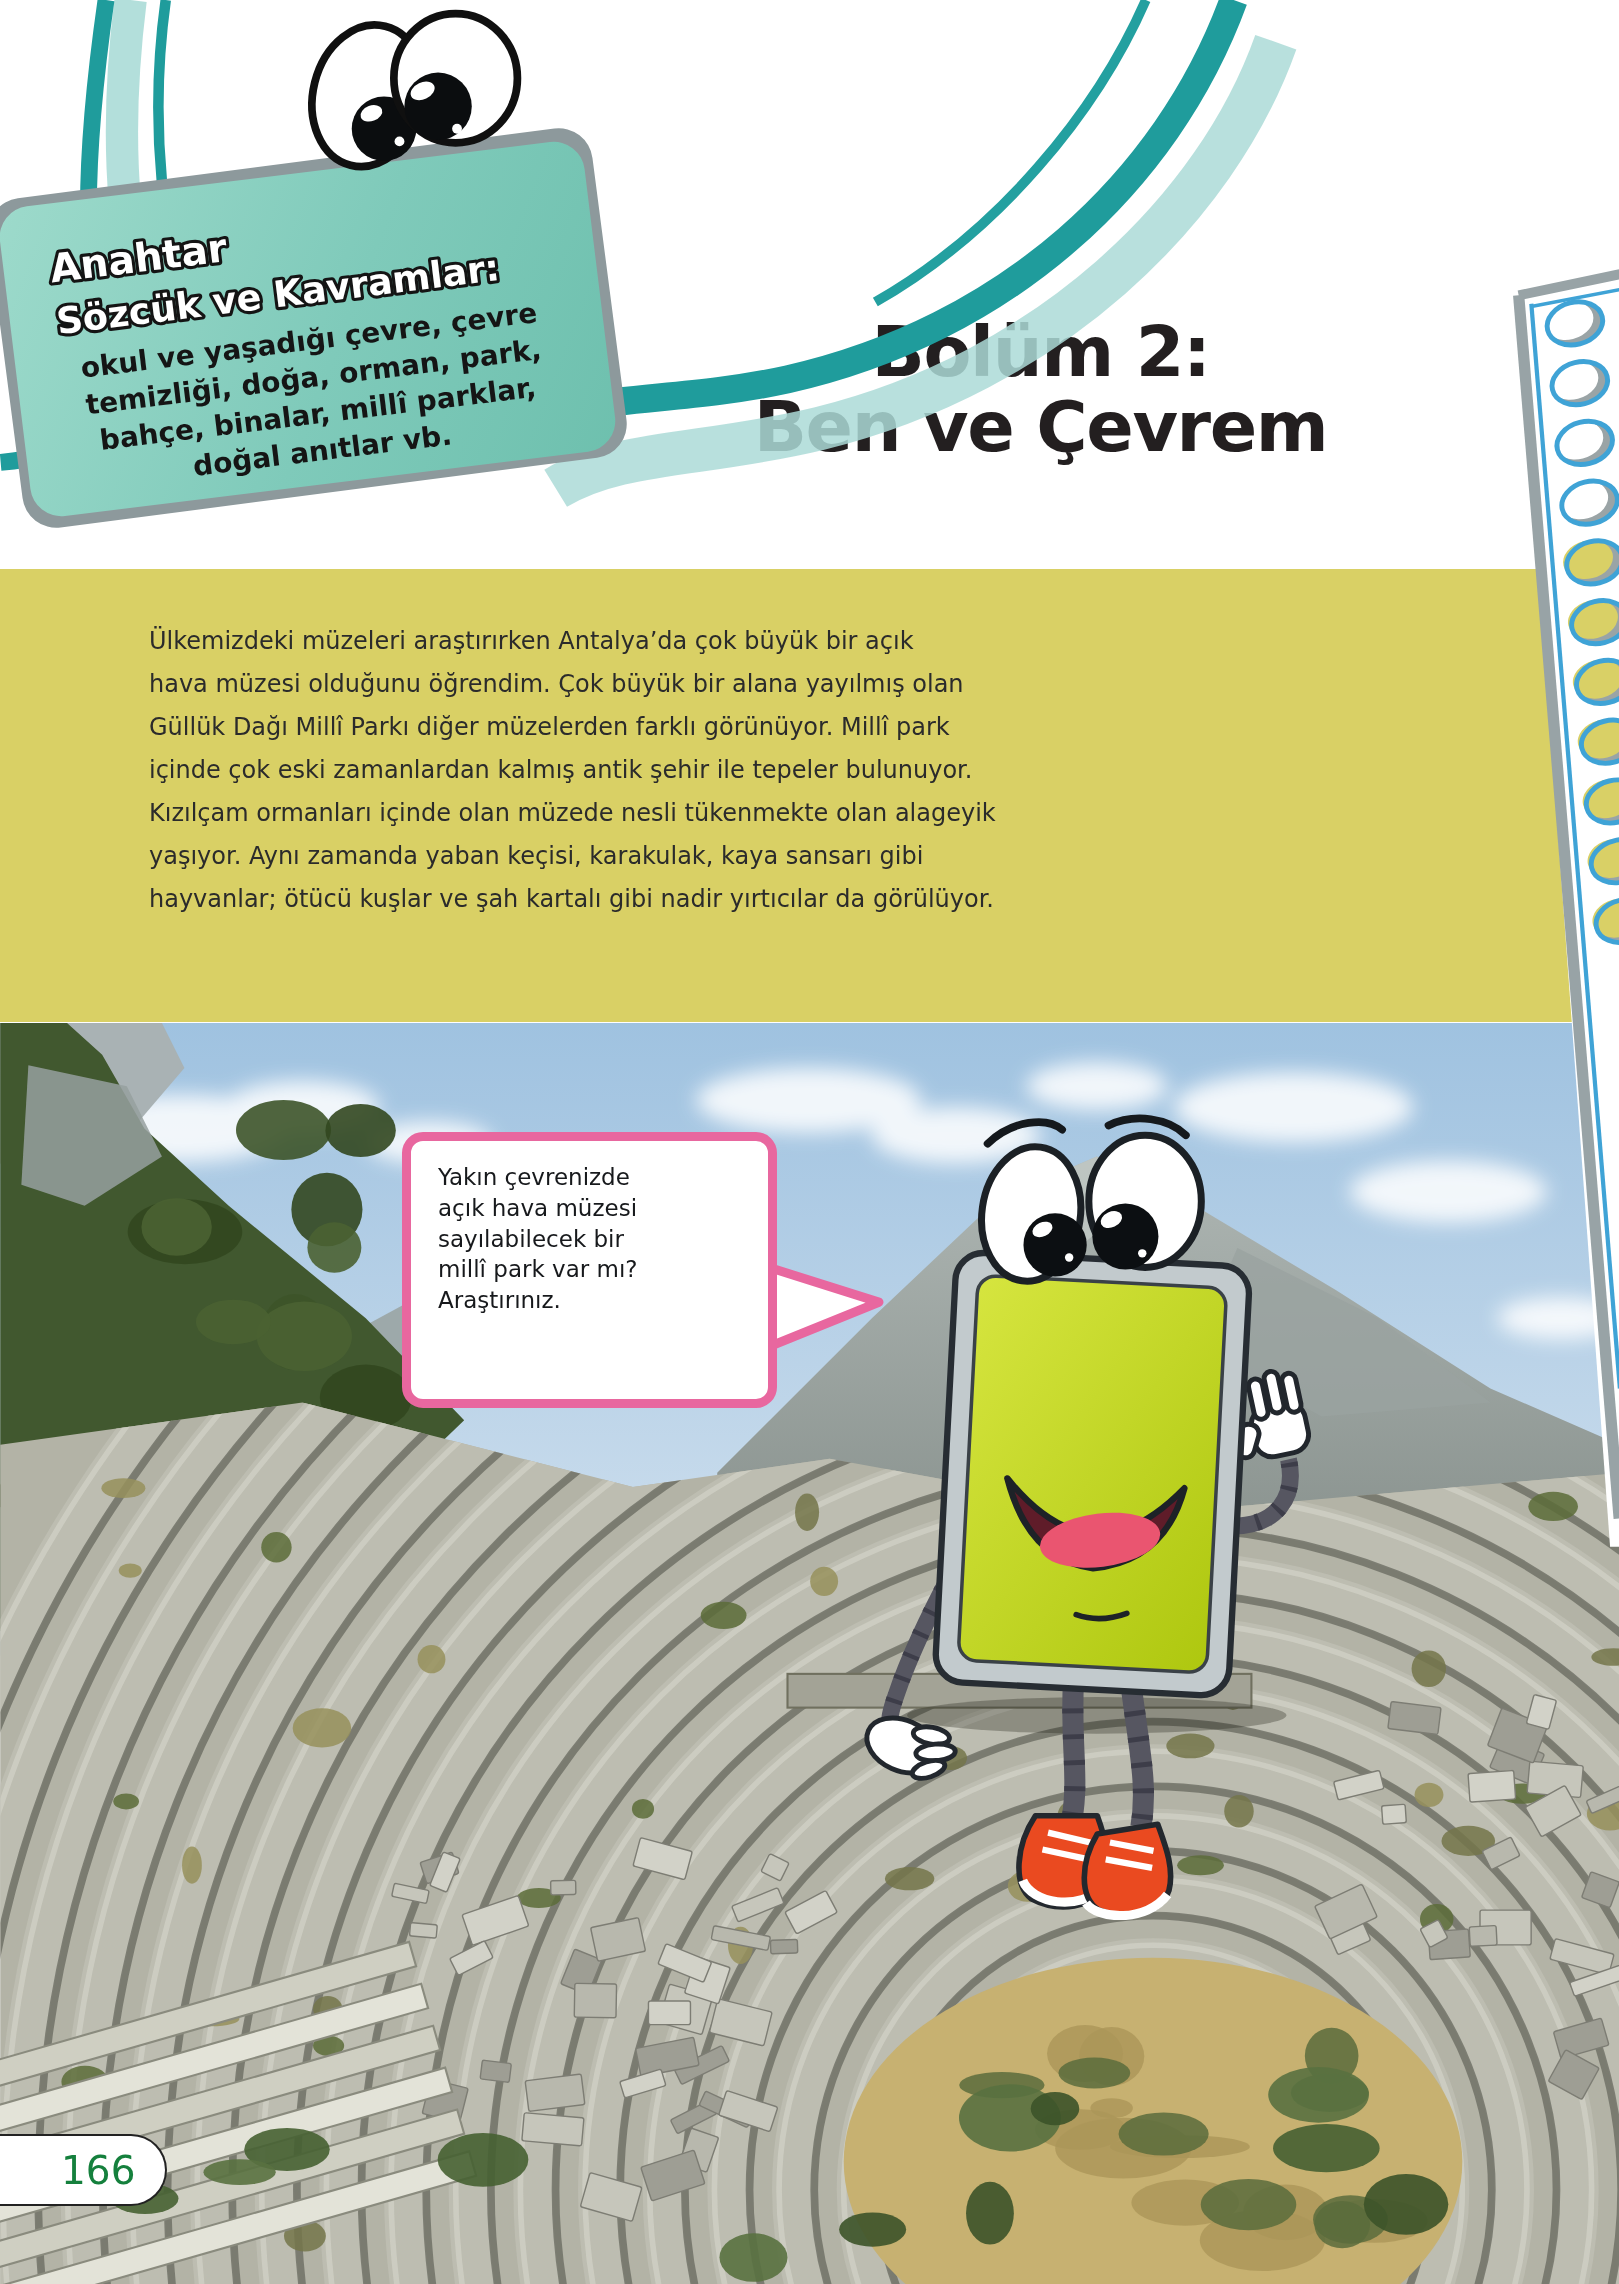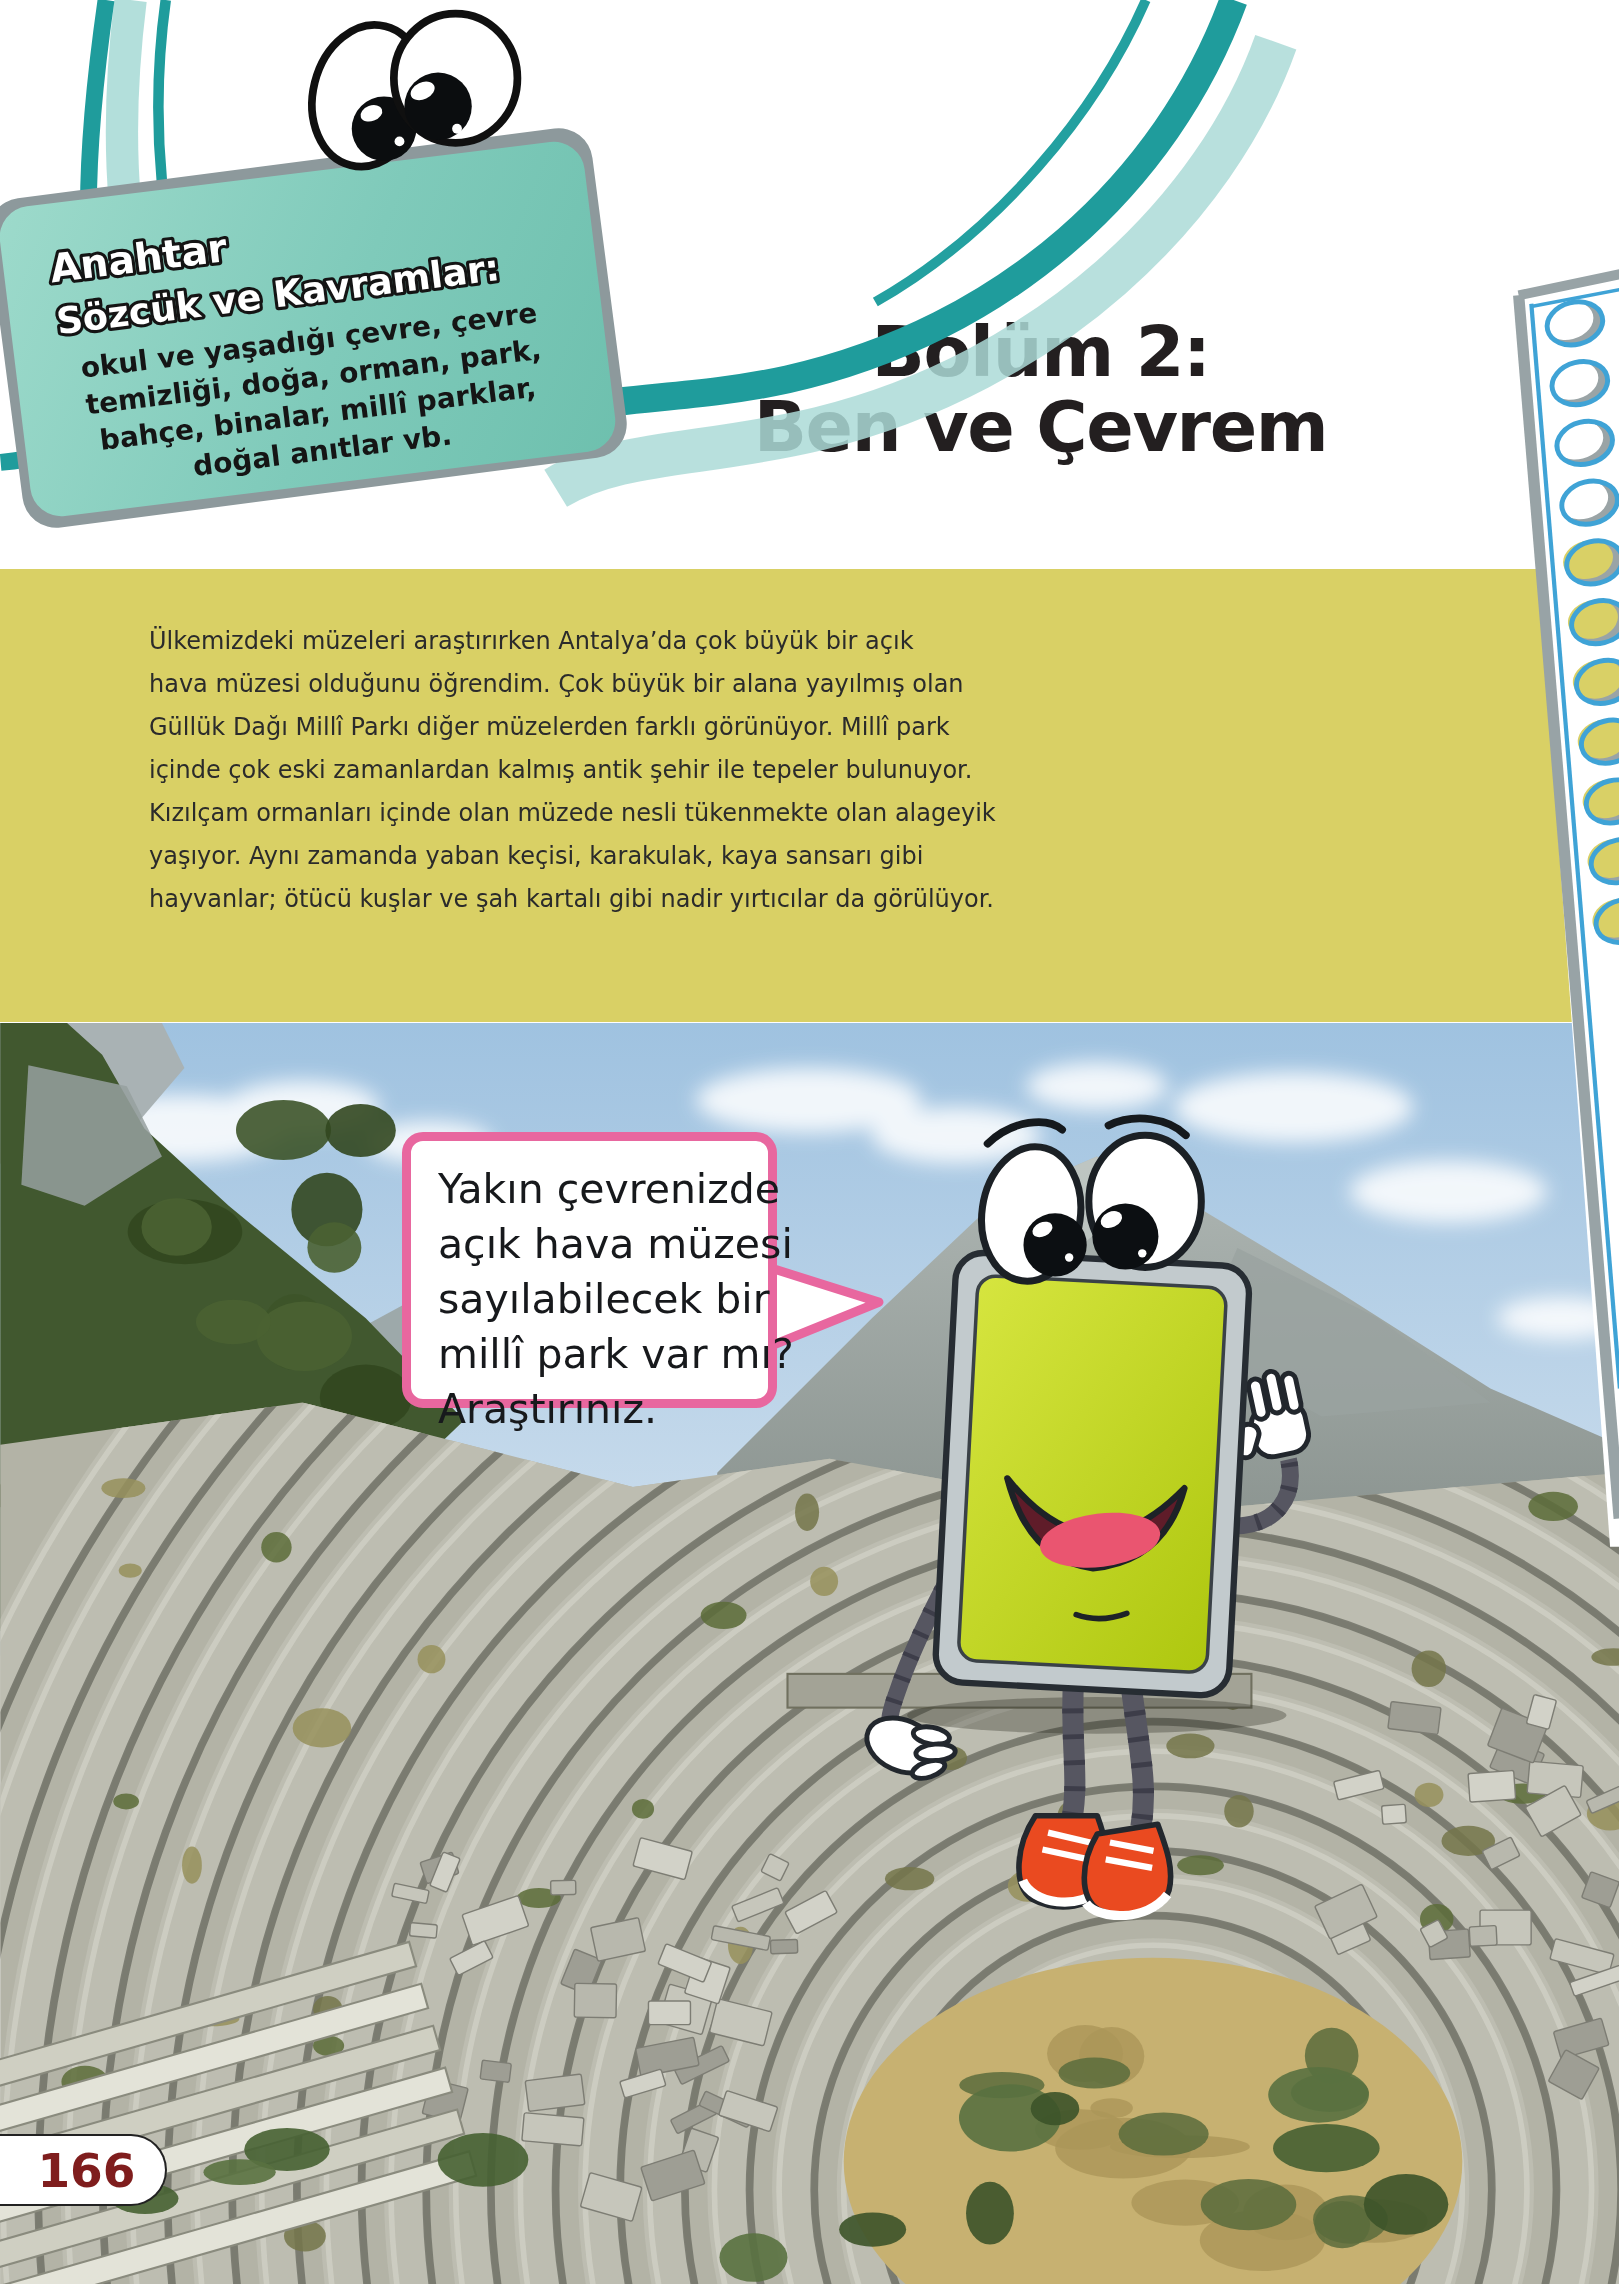--- a/index.html
+++ b/index.html
@@ -28,29 +28,29 @@
      background:linear-gradient(118deg,#9ddacb,#7fcaba 55%,#6ec0ae);
      transform:rotate(-7deg);z-index:4;}
   .card-body{position:absolute;left:15.5px;right:15.5px;top:150px;text-align:center;
      font-size:28px;font-weight:bold;line-height:1.32;color:#151515;white-space:pre;}
   .eyes{left:294px;top:8.4px;z-index:5;}
   
   .mascot{left:847px;top:1076px;z-index:5;}
   
   .bubble{left:402px;top:1132px;width:375px;height:276px;background:#ffffff;
      border:9.8px solid #e8679f;border-radius:21px;box-sizing:border-box;z-index:6;}
-  .bubble-text{position:absolute;left:27px;top:21px;font-size:41px;line-height:1.34;
+  .bubble-text{position:absolute;left:27px;top:21px;font-size:23px;line-height:1.34;
      color:#17191c;white-space:pre;}
   .bubble-tail{left:765px;top:1263px;z-index:5;}
   
   .pill{left:0;top:2134px;width:167px;height:72px;background:#ffffff;
      border:2.8px solid #222222;border-left:none;border-radius:0 41px 41px 0;
      display:flex;align-items:center;justify-content:flex-end;padding-right:29.5px;
      box-sizing:border-box;z-index:7;}
-  .pill span{font-size:47px;font-weight:bold;color:#7f1d1d;}
+  .pill span{font-size:39px;font-weight:normal;color:#15803d;}
 </style>
 </head>
 <body>
 
 <div class="page">
 
   <svg class="abs ribbons" width="1620" height="548" viewBox="0 0 2304 780">
     <g fill="none">
       <path d="M185,0 C160,200 170,380 240,560 C260,610 180,640 60,640" stroke="#abdbd7" stroke-width="46" opacity="0.9"></path>
       <path d="M150,0 C120,210 110,390 160,560 C175,615 90,650 0,658" stroke="#1f9c9c" stroke-width="24"></path>

